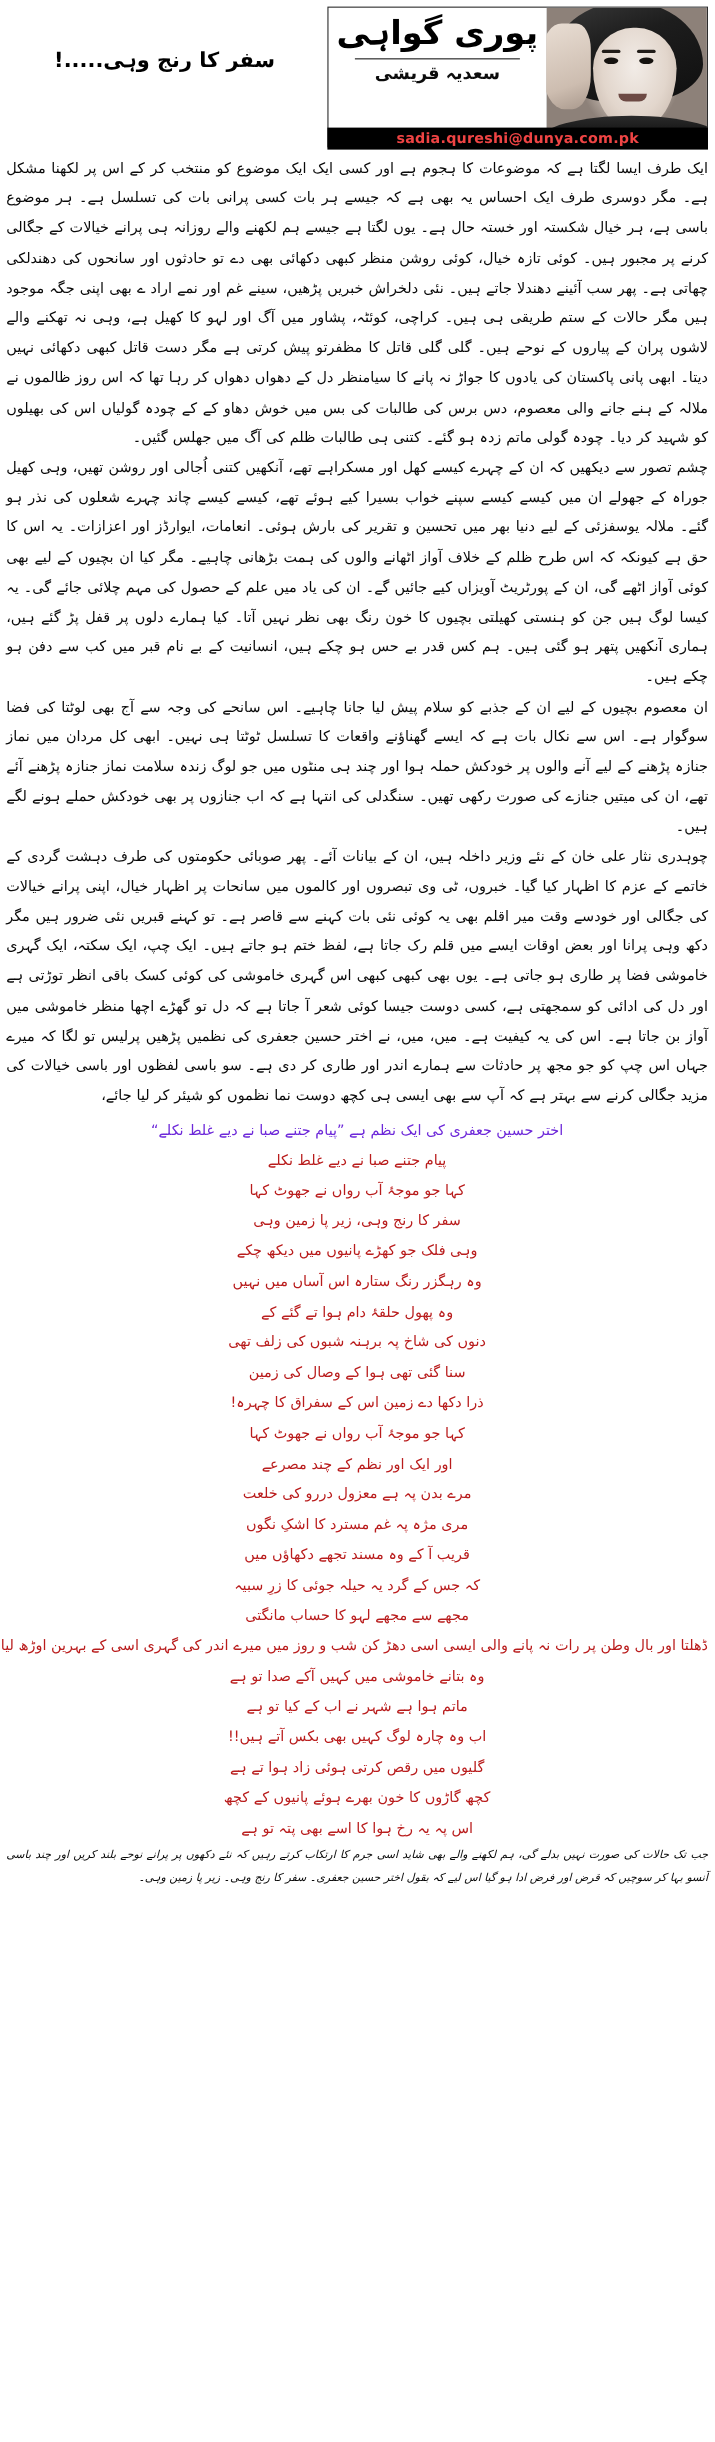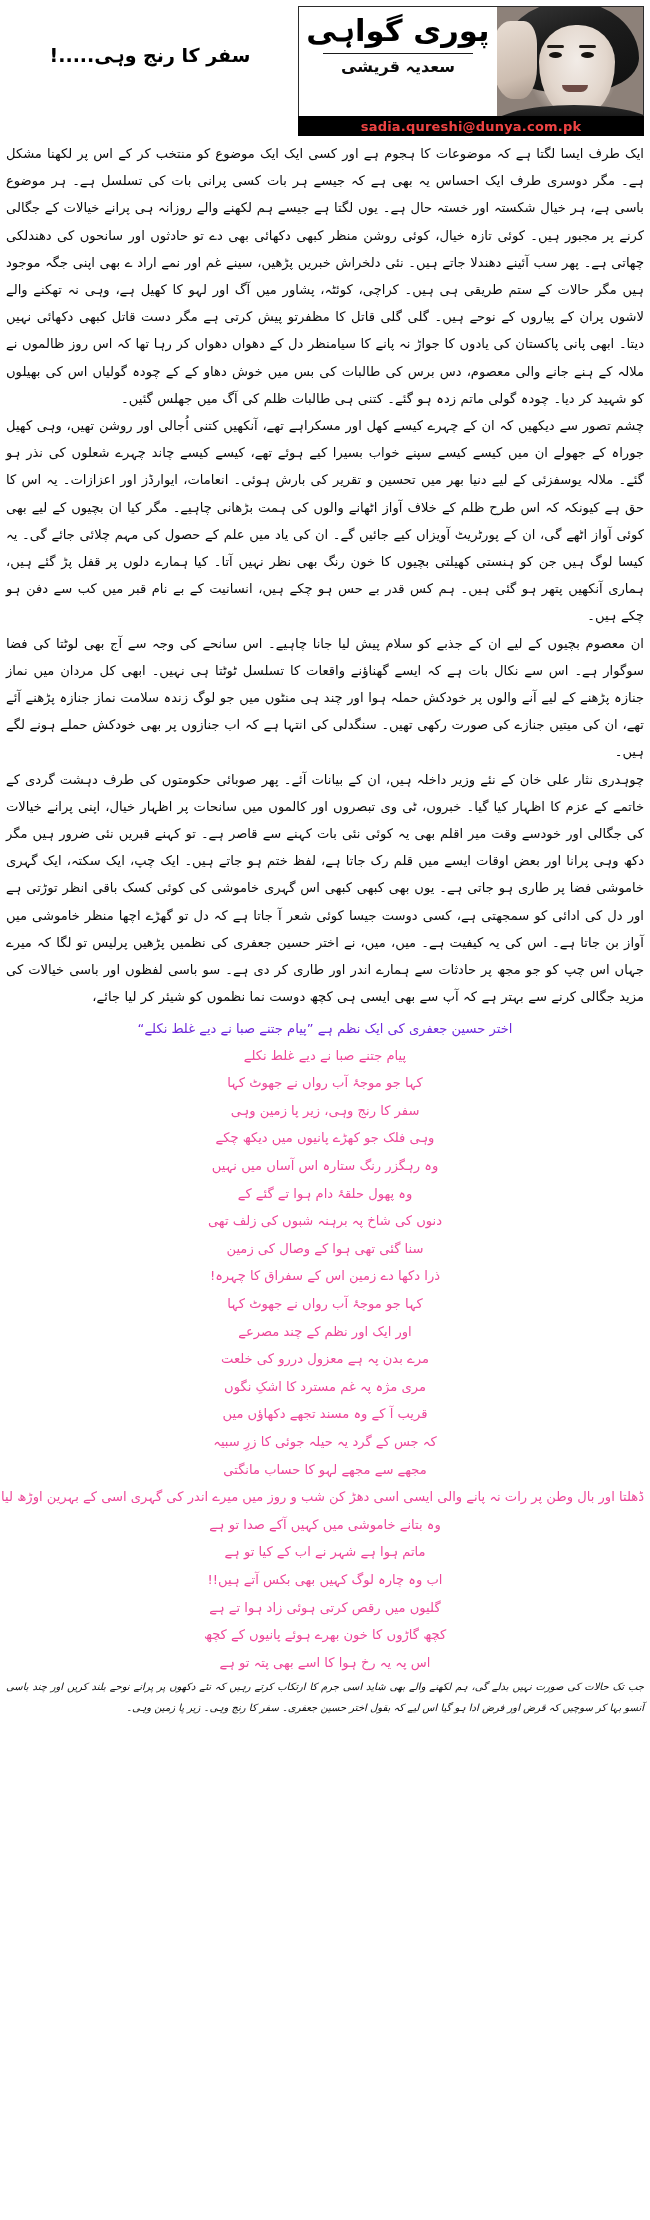--- a/index.html
+++ b/index.html
@@ -238,21 +238,21 @@
     margin: 0;
     padding: 0;
     list-style: none;
     direction: rtl;
   }
   .poem-line {
     font-family: "DejaVu Sans", sans-serif;
     font-size: 13.1px;
     line-height: 27.6px;
     text-align: center;
-    color: #ec4899;
+    color: #b91c1c;
     direction: rtl;
     white-space: nowrap;
   }
 
   .closing {
     font-family: "DejaVu Sans", sans-serif;
     font-size: 10px;
     line-height: 21px;
     text-align: justify;
     text-align-last: right;

